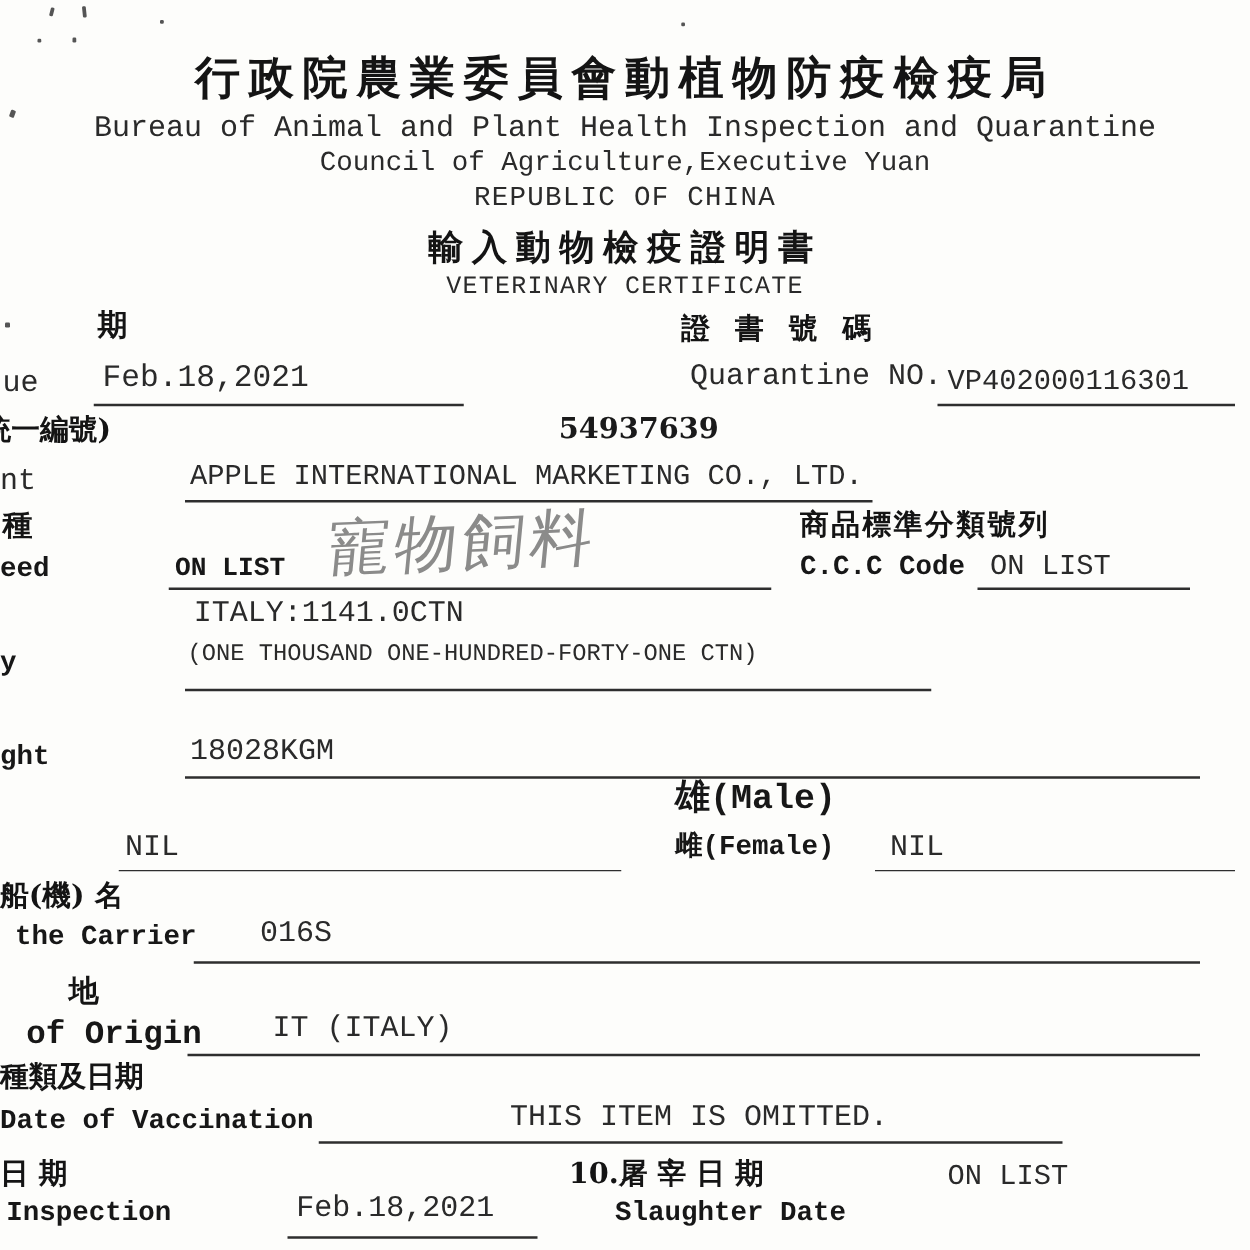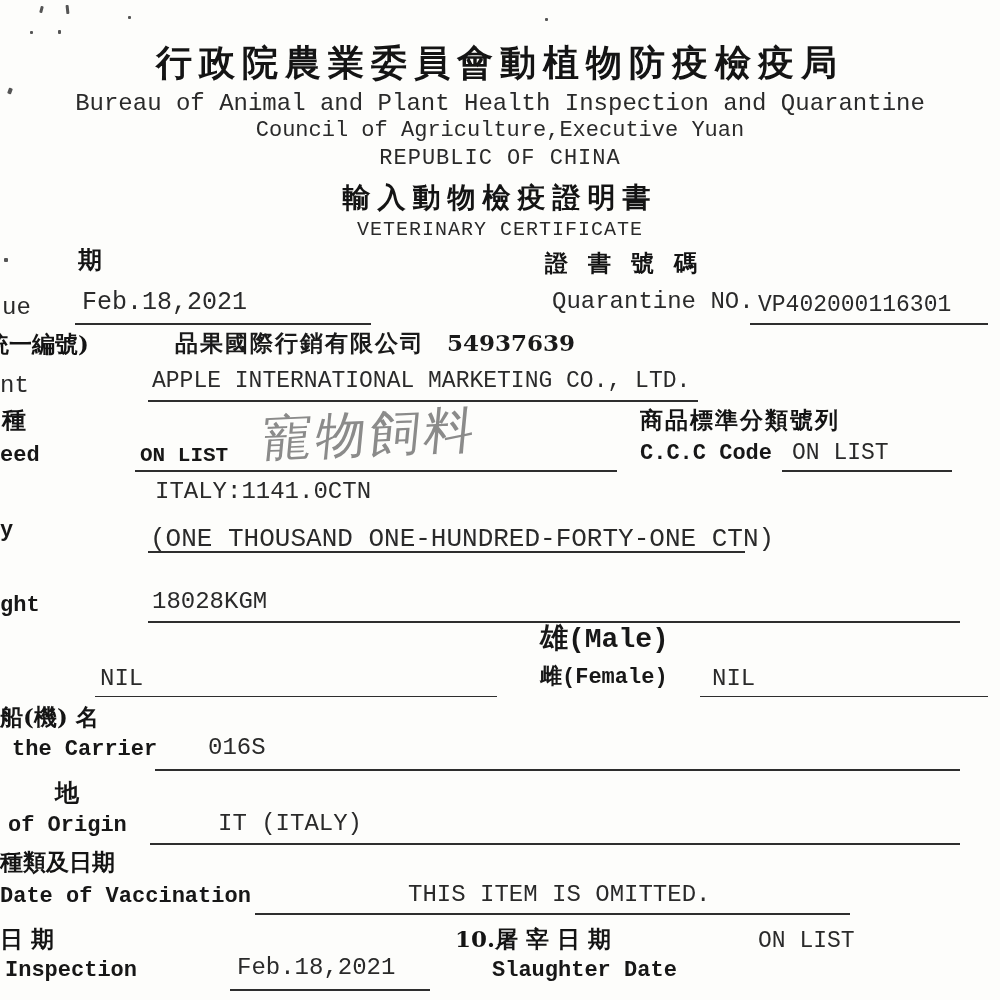--- a/index.html
+++ b/index.html
@@ -48,60 +48,59 @@
 
   <div class="abs sans" style="left:2px;top:294px;font-size:24px">ue</div>
   <div class="abs sans" style="left:82px;top:289px;font-size:25px">Feb.18,2021</div>
   <div class="rule" style="left:75px;top:323px;width:296px"></div>
 
   <div class="abs sans" style="left:552px;top:288px;font-size:24px">Quarantine NO.</div>
   <div class="abs sans" style="left:758px;top:292px;font-size:23px">VP402000116301</div>
   <div class="rule" style="left:750px;top:323px;width:238px"></div>
 
   <div class="abs cjk" style="left:-14px;top:331px;font-size:23px">統一編號)</div>
-  <div class="abs cjkval" style="left:175px;top:330px;font-size:23px;letter-spacing:2px">品果國際行銷有限公司</div>
   <div class="abs cjkval" style="left:447px;top:330px;font-size:23px">54937639</div>
   <div class="abs sans" style="left:0px;top:372px;font-size:24px">nt</div>
   <div class="abs sans" style="left:152px;top:368px;font-size:23px">APPLE INTERNATIONAL MARKETING CO., LTD.</div>
   <div class="rule" style="left:148px;top:400px;width:550px"></div>
 
   <div class="abs cjk" style="left:2px;top:406px;font-size:24px">種</div>
   <div class="abs type" style="left:0px;top:443px;font-size:22px">eed</div>
   <div class="abs type" style="left:140px;top:444px;font-size:21px">ON LIST</div>
   <div class="abs hand" style="left:262px;top:406px;font-size:50px">寵物飼料</div>
   <div class="rule" style="left:135px;top:470px;width:482px"></div>
 
   <div class="abs cjk" style="left:640px;top:407px;font-size:23px;letter-spacing:2px">商品標準分類號列</div>
   <div class="abs type" style="left:640px;top:441px;font-size:22px">C.C.C Code</div>
   <div class="abs sans" style="left:792px;top:440px;font-size:23px">ON LIST</div>
   <div class="rule" style="left:782px;top:470px;width:170px"></div>
 
   <div class="abs sans" style="left:155px;top:478px;font-size:24px">ITALY:1141.0CTN</div>
   <div class="abs type" style="left:0px;top:518px;font-size:22px">y</div>
-  <div class="abs sans" style="left:150px;top:525px;font-size:26px">(ONE THOUSAND ONE-HUNDRED-FORTY-ONE CTN)</div>
+  <div class="abs sans" style="left:150px;top:513px;font-size:19px">(ONE THOUSAND ONE-HUNDRED-FORTY-ONE CTN)</div>
   <div class="rule" style="left:148px;top:551px;width:597px"></div>
 
   <div class="abs type" style="left:0px;top:593px;font-size:22px">ght</div>
   <div class="abs sans" style="left:152px;top:588px;font-size:24px">18028KGM</div>
   <div class="rule" style="left:148px;top:621px;width:812px"></div>
 
   <div class="abs type" style="left:540px;top:624px;font-size:28px">雄(Male)</div>
   <div class="abs sans" style="left:100px;top:665px;font-size:24px">NIL</div>
   <div class="rule thin" style="left:95px;top:696px;width:402px"></div>
   <div class="abs type" style="left:540px;top:665px;font-size:22px">雌(Female)</div>
   <div class="abs sans" style="left:712px;top:665px;font-size:24px">NIL</div>
   <div class="rule thin" style="left:700px;top:696px;width:288px"></div>
 
   <div class="abs cjk" style="left:0px;top:704px;font-size:23px">船(機) 名</div>
   <div class="abs type" style="left:12px;top:737px;font-size:22px">the Carrier</div>
   <div class="abs sans" style="left:208px;top:734px;font-size:24px">016S</div>
   <div class="rule" style="left:155px;top:769px;width:805px"></div>
 
   <div class="abs cjk" style="left:55px;top:779px;font-size:24px">地</div>
-  <div class="abs type" style="left:8px;top:813px;font-size:22px">of Origin</div>
+  <div class="abs type" style="left:21px;top:813px;font-size:26px">of Origin</div>
   <div class="abs sans" style="left:218px;top:810px;font-size:24px">IT (ITALY)</div>
   <div class="rule" style="left:150px;top:843px;width:810px"></div>
 
   <div class="abs cjk" style="left:0px;top:849px;font-size:23px">種類及日期</div>
   <div class="abs type" style="left:0px;top:884px;font-size:22px">Date of Vaccination</div>
   <div class="abs sans" style="left:408px;top:881px;font-size:24px">THIS ITEM IS OMITTED.</div>
   <div class="rule" style="left:255px;top:913px;width:595px"></div>
 
   <div class="abs cjk" style="left:0px;top:926px;font-size:23px">日  期</div>
   <div class="abs cjk" style="left:455px;top:926px;font-size:23px">10.屠  宰  日  期</div>

